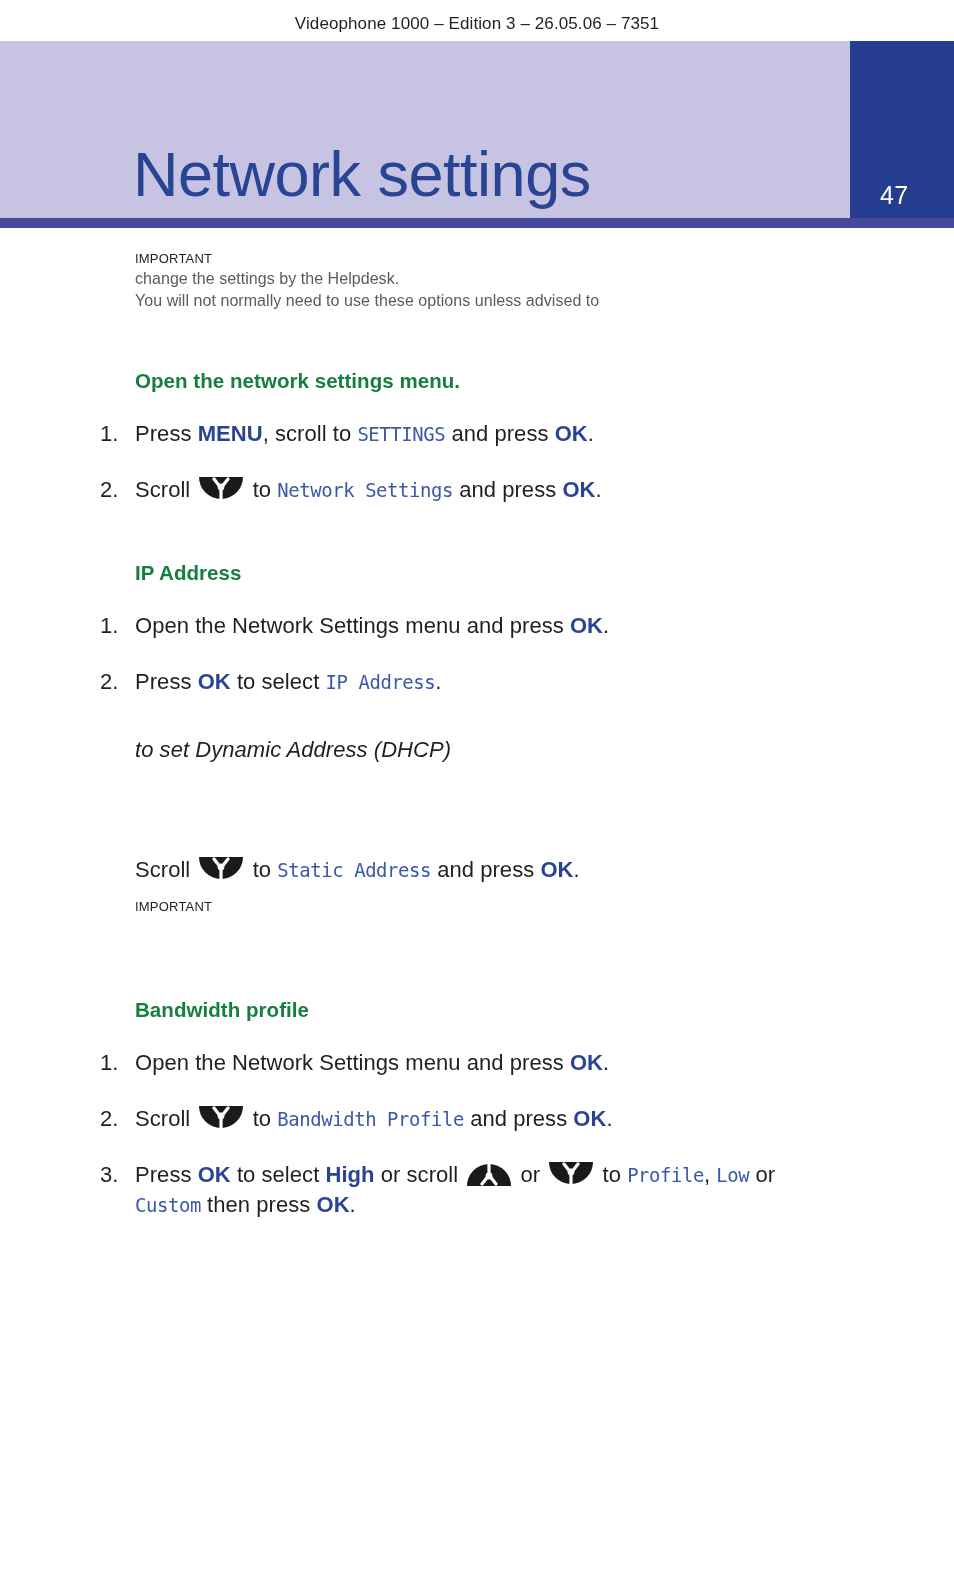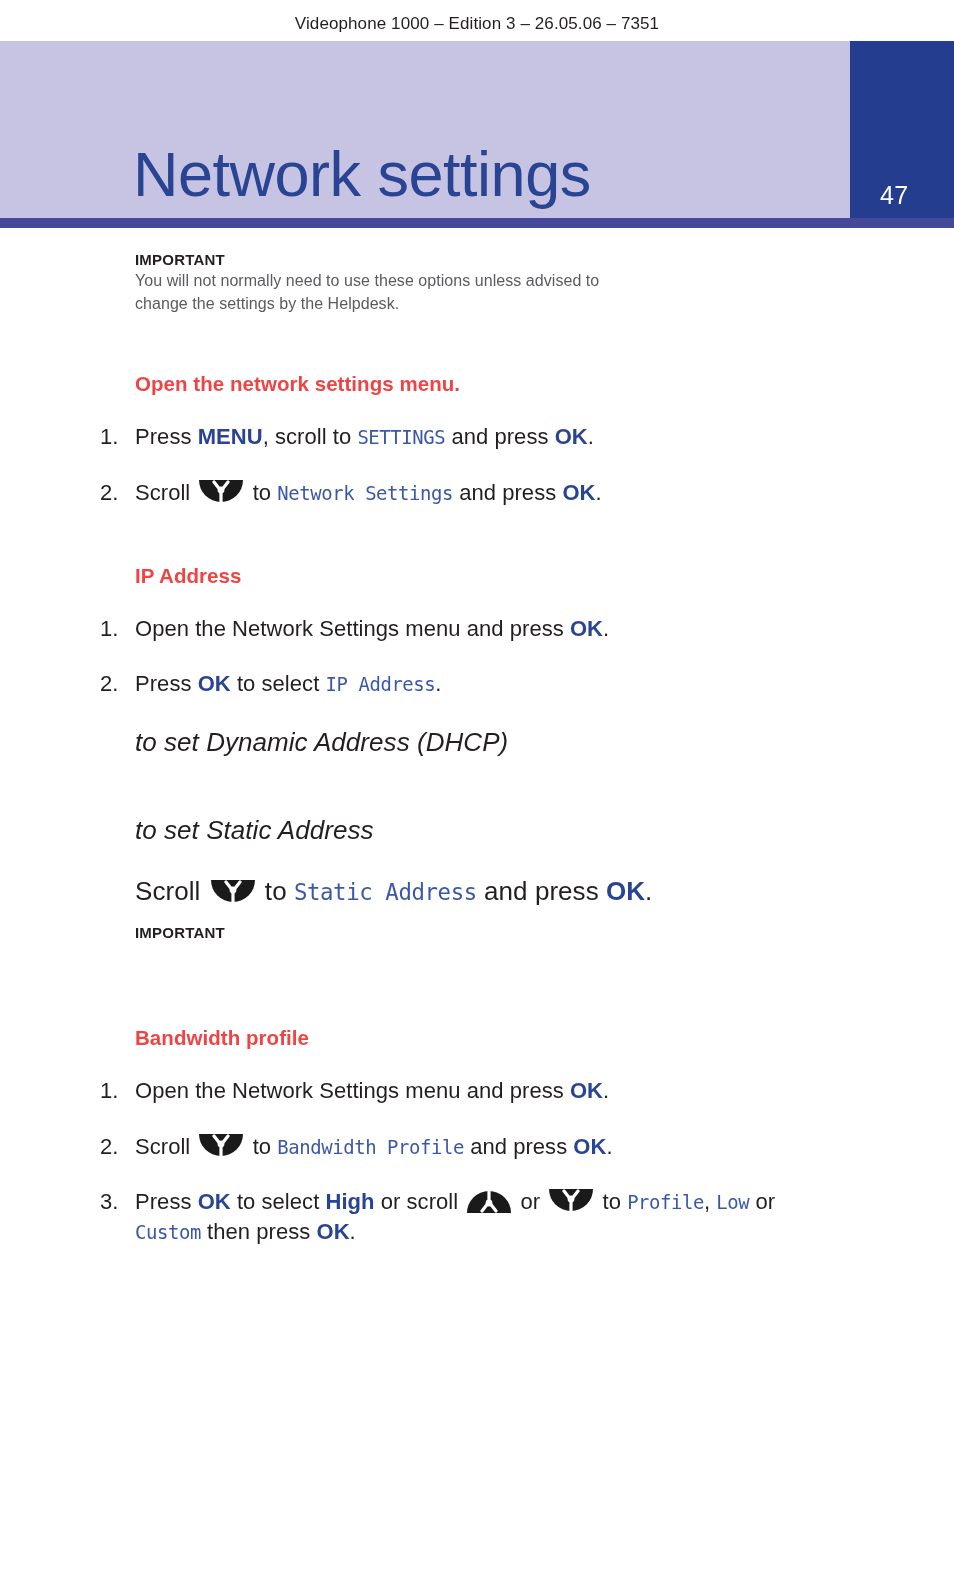--- a/index.html
+++ b/index.html
@@ -86,38 +86,38 @@
     top: 250px;
     left: 0;
     width: 954px;
   }
 
   .note {
     margin: 0 0 0 135px;
     width: 640px;
   }
   .note-title {
-    font-size: 15px;
-    font-weight: bold;
+    font-size: 13px;
+    font-weight: normal;
     color: #231f20;
     letter-spacing: .2px;
     line-height: 1.35;
   }
   .note-body {
     font-size: 16px;
     color: #5b5b5f;
     line-height: 1.42;
     letter-spacing: .05px;
   }
 
   h2.section-head {
     margin: 0 0 0 135px;
     font-size: 20.5px;
     font-weight: bold;
-    color: #ef4444;
+    color: #15803d;
     letter-spacing: .05px;
   }
 
   ol.steps {
     margin: 0;
     padding: 0;
     list-style: none;
   }
   ol.steps > li {
     position: relative;
@@ -133,22 +133,22 @@
     position: absolute;
     left: 0;
     top: 0;
     width: 26px;
     text-align: left;
     font-size: 22px;
     color: #231f20;
   }
 
   p.para {
-    margin: 0 0 0 135px;
-    font-size: 26px;
+    margin: 12px 0 0 135px;
+    font-size: 22px;
     line-height: 1.36;
     color: #231f20;
     max-width: 700px;
     letter-spacing: .05px;
   }
   p.para.italic {
     font-style: italic;
     font-weight: 400;
   }
 
@@ -189,22 +189,22 @@
   <div class="header-band-dark"></div>
   <div class="page-title">Network settings</div>
   <div class="page-number">47</div>
 </div>
 <div class="header-rule"></div>
 
 <div class="content">
 
   <div class="note">
     <div class="note-title">IMPORTANT</div>
+    <div class="note-body">change the settings by the Helpdesk.</div>
     <div class="note-body">You will not normally need to use these options unless advised to</div>
-    <div class="note-body">change the settings by the Helpdesk.</div>
   </div>
 
   <div class="gap-xl"></div>
 
   <h2 class="section-head">Open the network settings menu.</h2>
 
   <div class="gap-md"></div>
 
   <ol class="steps">
     <li>
@@ -238,21 +238,20 @@
 
   <div class="gap-md"></div>
 
   <p class="para italic">to set Dynamic Address (DHCP)</p>
 
   <div class="gap-md"></div>
 
 
   <div class="gap-md"></div>
 
-  <p class="para italic">to set Static Address</p>
 
   <div class="gap-md"></div>
 
   <p class="para"><span>Scroll </span><span class="keyicon"><svg viewBox="0 0 46 26" width="46" height="26" xmlns="http://www.w3.org/2000/svg">
           <path d="M1 1 H45 A22 22 0 0 1 1 1 Z" fill="#1a1a1a"></path>
           <path d="M23 25 L23 12 M23 12 L16 3 M23 12 L30 3" stroke="#ffffff" stroke-width="3.2" fill="none" stroke-linecap="round"></path>
           <circle cx="23" cy="11" r="3.4" fill="#ffffff"></circle>
         </svg></span><span> to </span><span class="lcd">Static Address</span><span> and press </span><span class="kw">OK</span><span>.</span></p>
 
   <div class="gap-sm"></div>

